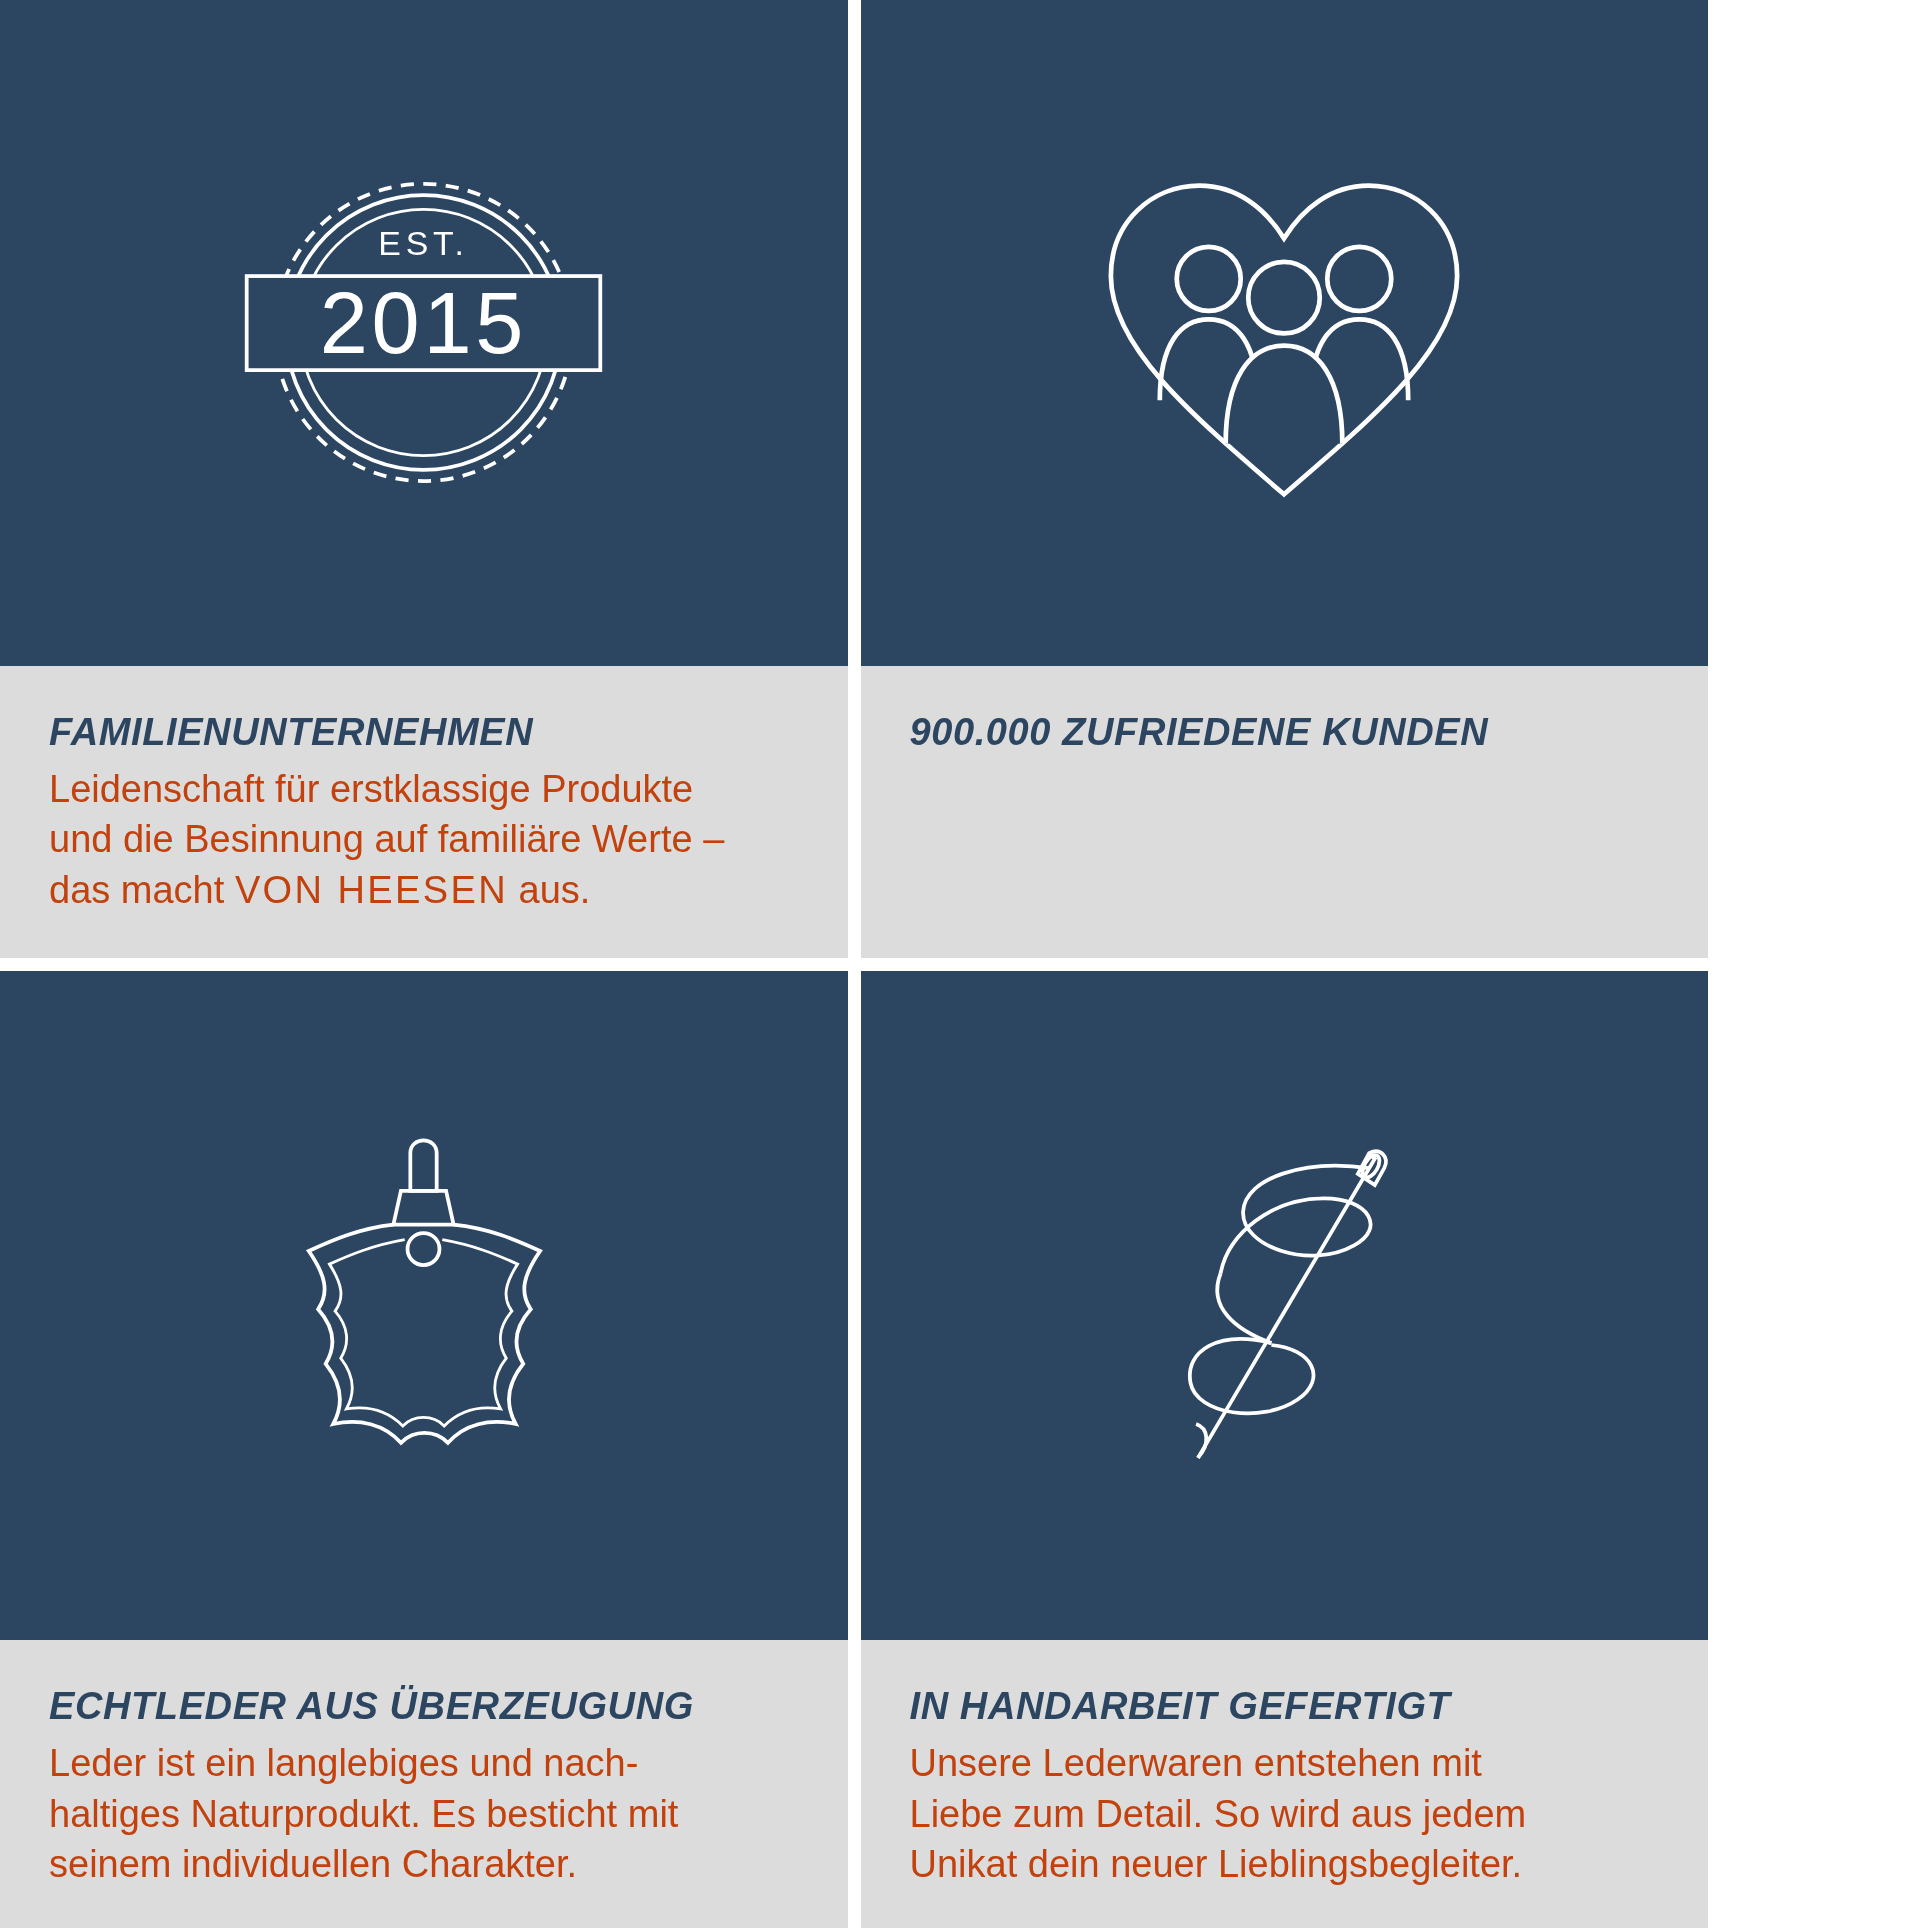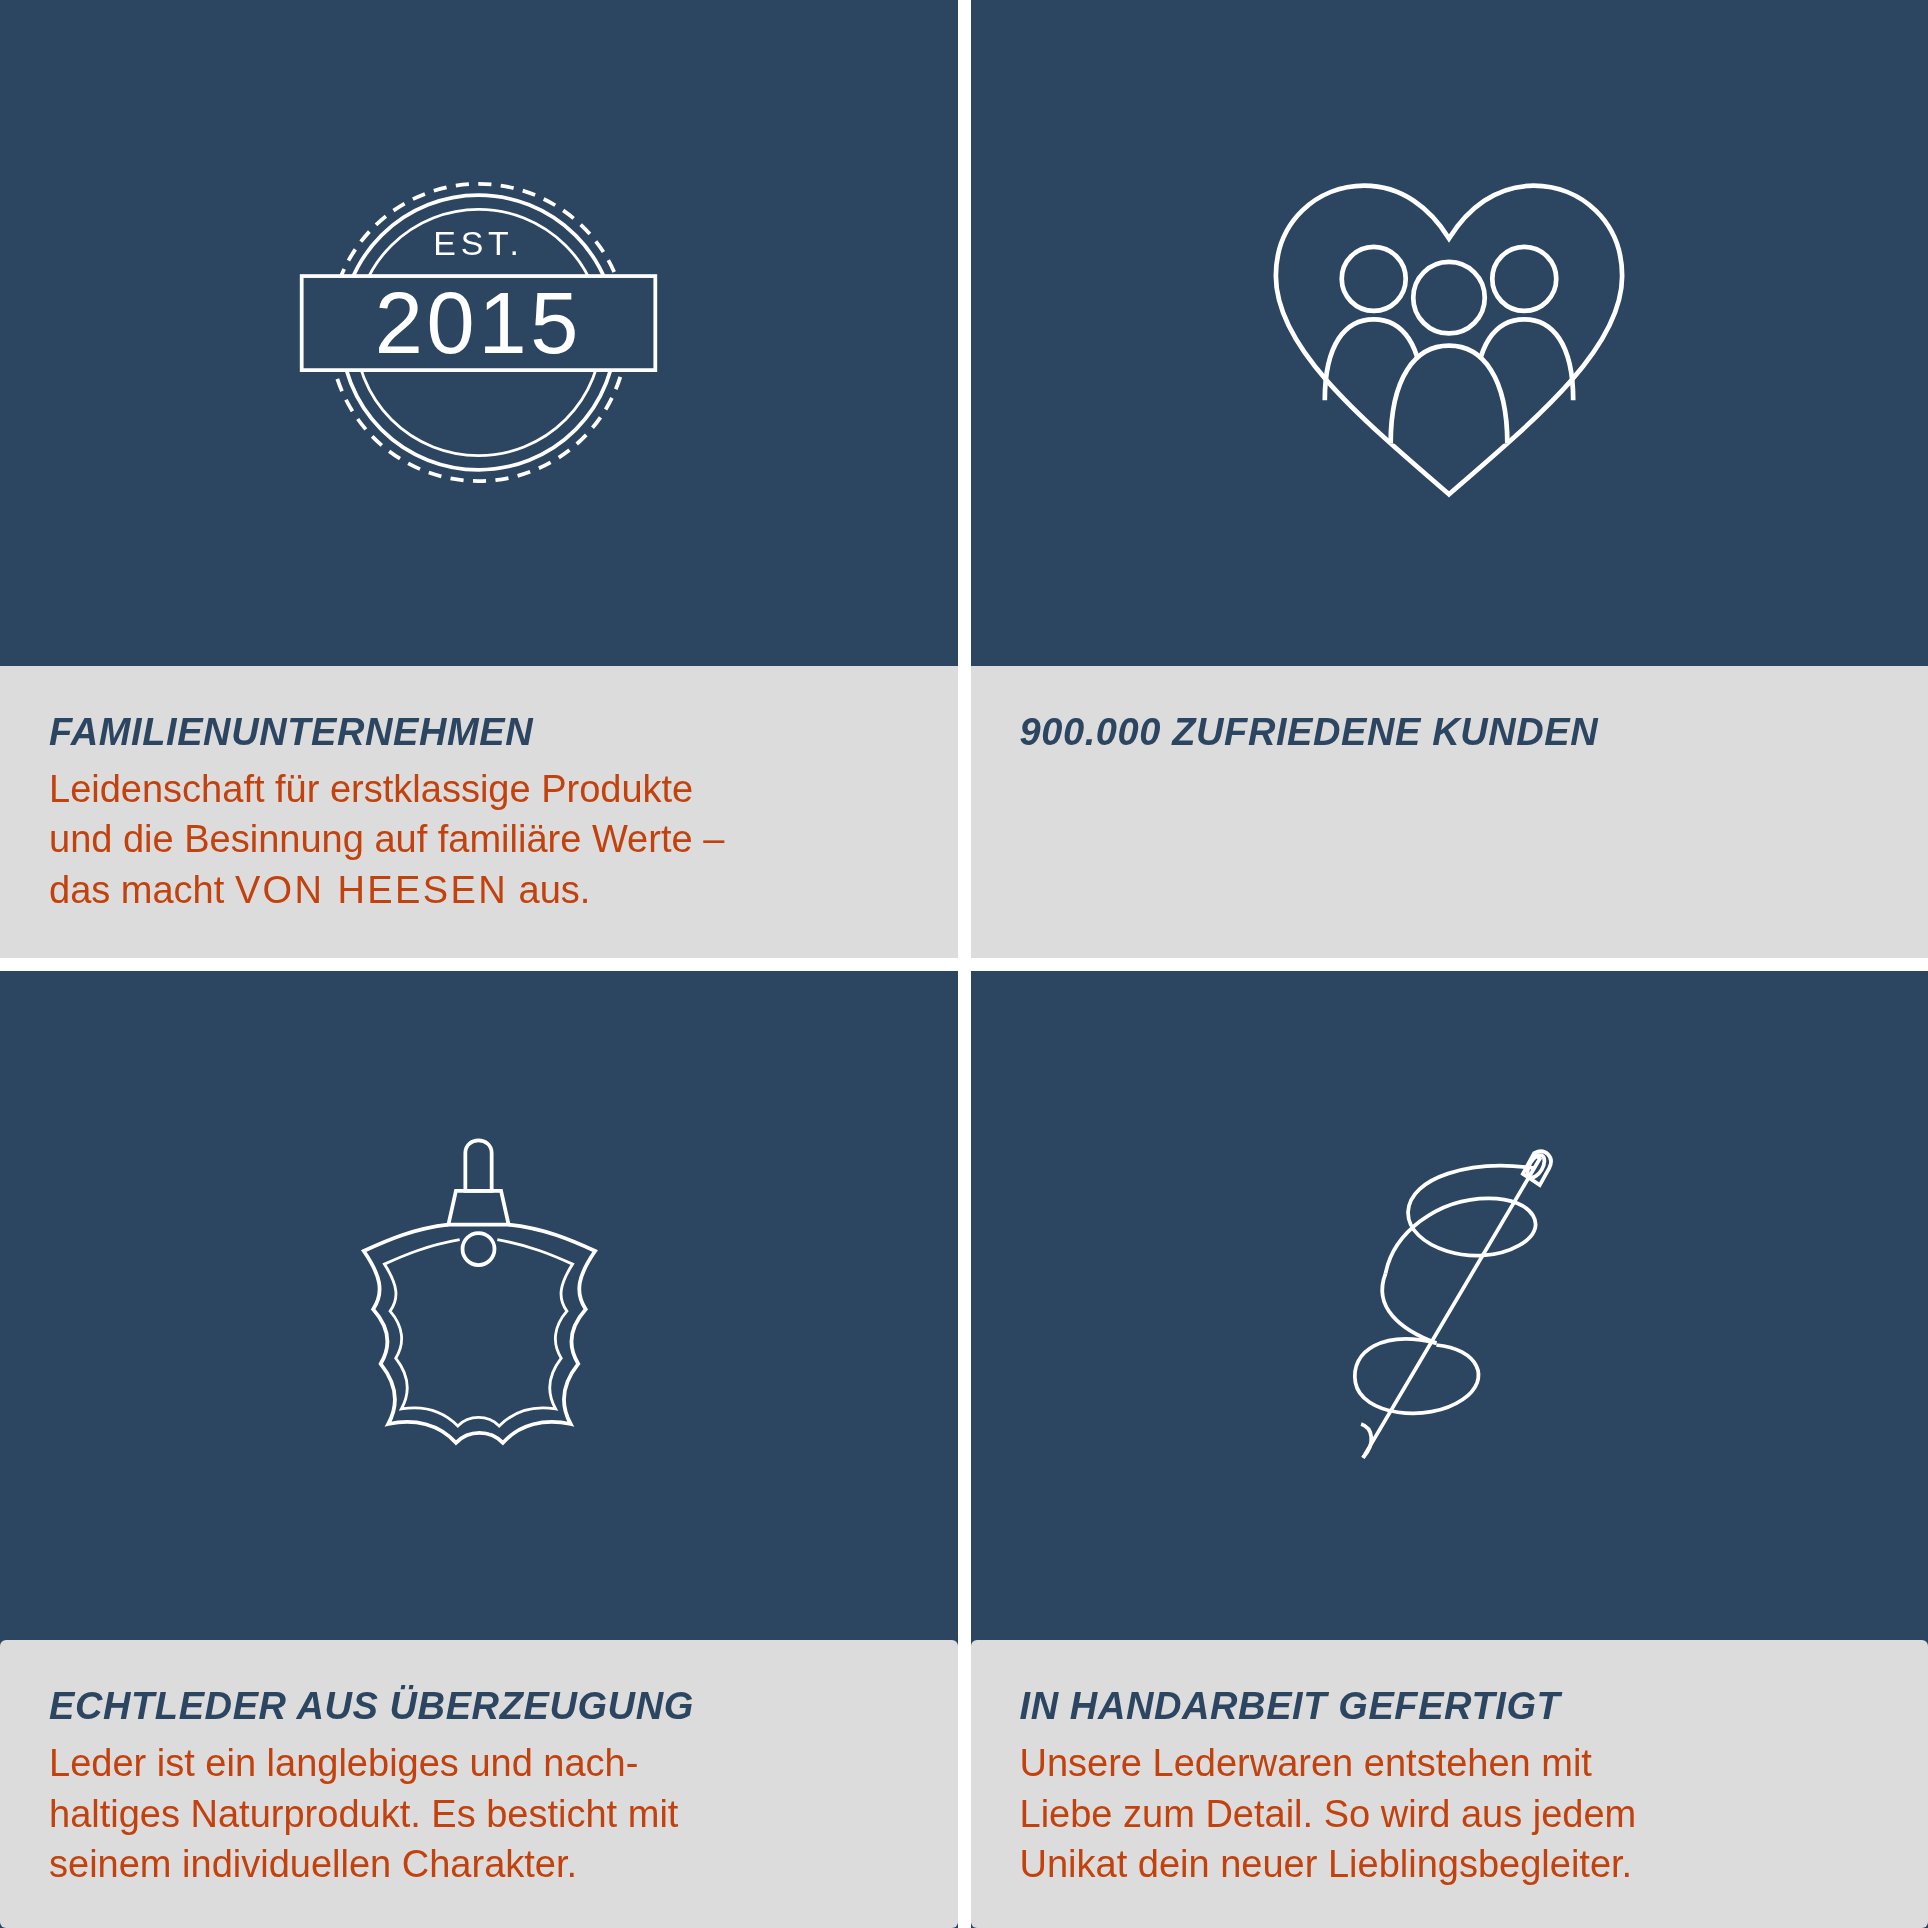--- a/index.html
+++ b/index.html
@@ -7,21 +7,21 @@
     padding: 0;
     background: #ffffff;
   }
   body {
     width: 1928px;
     height: 1928px;
     font-family: "Liberation Sans", sans-serif;
     overflow: hidden;
   }
   .grid {
-    width: 1928px;
+    width: 1708px;
     height: 1928px;
     display: grid;
     grid-template-columns: 1fr 1fr;
     grid-template-rows: 1fr 1fr;
     column-gap: 13px;
     row-gap: 13px;
     background: #ffffff;
     box-sizing: border-box;
   }
   .cell {
@@ -40,21 +40,21 @@
   }
   .icon-area svg {
     display: block;
   }
   .text-area {
     background: #dcdcdc;
     padding: 45px 49px 38px 49px;
     box-sizing: border-box;
   }
   .cell-top .text-area { min-height: 292px; }
-  .cell-bottom .text-area { min-height: 282px; border-radius: 6px; }
+  .cell-bottom .text-area { min-height: 282px; }
 
   .heading {
     color: #2c4561;
     font-size: 38px;
     font-weight: bold;
     letter-spacing: 0.6px;
     margin: 0 0 9.4px 0;
     line-height: 1.15;
     font-style: italic;
   }

